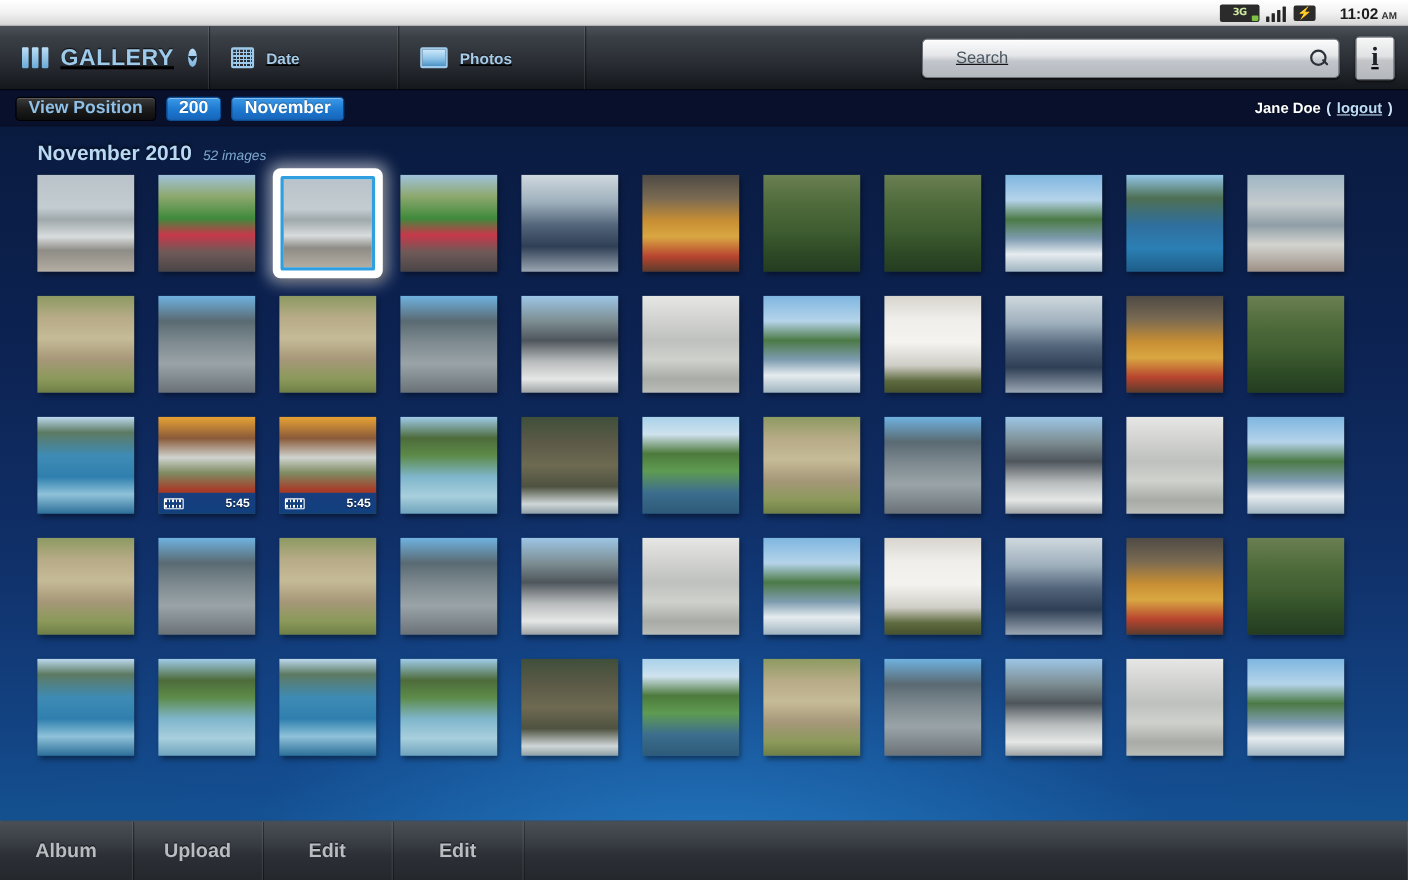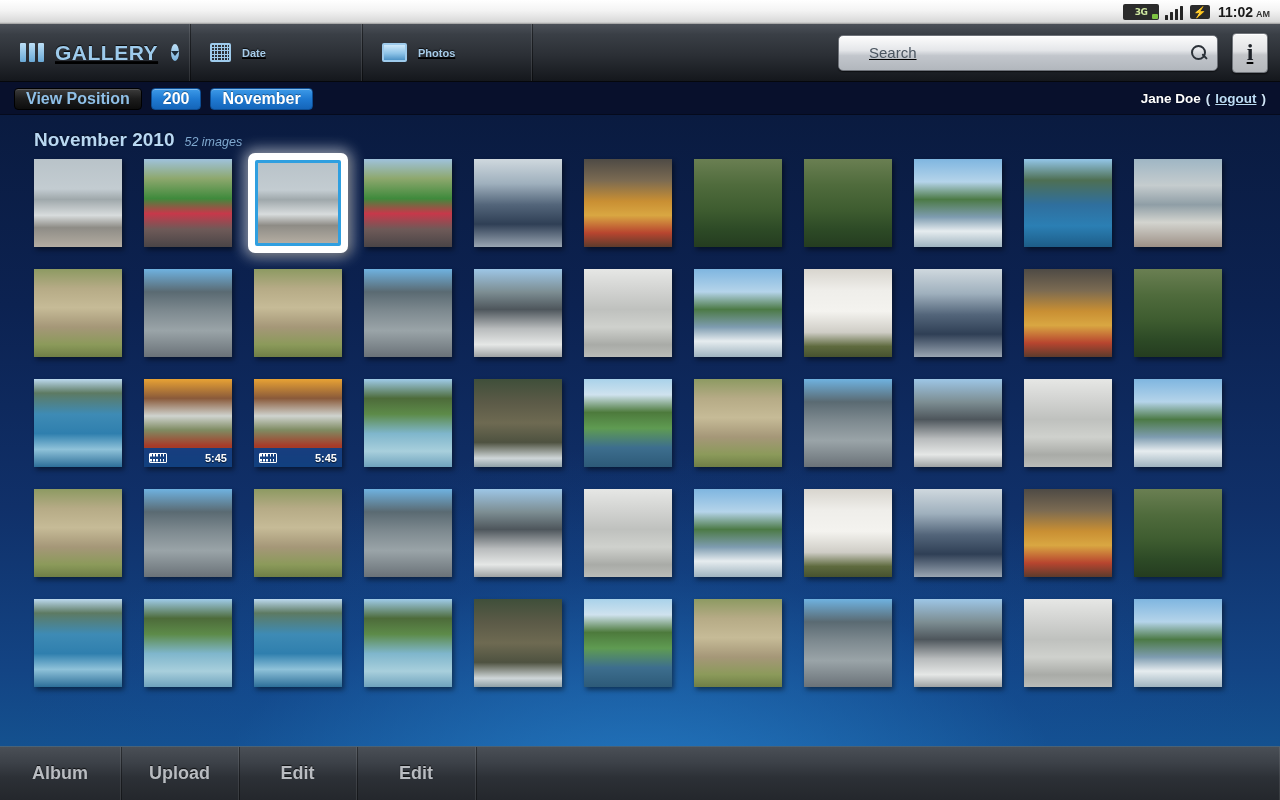--- a/index.html
+++ b/index.html
@@ -38,40 +38,40 @@
   .icosig i:nth-child(2){height:8px}
   .icosig i:nth-child(3){height:11px}
   .icosig i:nth-child(4){height:14px}
   .icobat{
     width:20px;height:14px;background:#2b2b2b;border-radius:2px;position:relative;
     display:flex;align-items:center;justify-content:center;
   }
   .icobat span{ color:#8cd12a;font-size:11px;font-weight:bold;line-height:1; }
   .sb-time{
     font-size:14px;font-weight:bold;color:#1a1a1a;
-    display:flex;align-items:baseline;gap:3px;margin-left:2px;
+    display:flex;align-items:baseline;gap:3px;margin-left:16px;
   }
   .sb-time .ampm{ font-size:9px;font-weight:bold;color:#333; }
 
   
   .appbar{
     position:absolute; top:24px; left:0; width:1280px; height:58px;
     background:linear-gradient(to bottom,#4c5159 0%,#3a3f46 18%,#2b2f35 55%,#14171c 100%);
     border-bottom:1px solid #05070b;
     display:flex; align-items:stretch;text-decoration:underline;
   }
   .abcell{
     display:flex;align-items:center;gap:11px;
     padding:0 20px;position:relative;
     border-right:1px solid rgba(255,255,255,0.10);
     box-shadow:1px 0 0 rgba(0,0,0,0.45);
   }
   .abcell.nobord{ border-right:none; box-shadow:none; }
   .abcell .lbl{
-    font-size:11px;font-weight:bold;color:#a6cbe8;
+    font-size:14px;font-weight:bold;color:#a6cbe8;
     text-shadow:0 -1px 1px rgba(0,0,0,0.8);
   }
   .logo-cell{ width:190px; }
   .logo-bars{ display:flex;gap:3px;align-items:flex-end; }
   .logo-bars i{ display:block;width:6px;height:19px;background:linear-gradient(to bottom,#bcdff6,#6aa9d6);border-radius:1px; }
   .logo-text{
     font-size:21px;font-weight:bold;letter-spacing:0.5px;
     color:#9ecbec;text-shadow:0 -1px 1px rgba(0,0,0,0.85);
   }
   .logo-caret{

